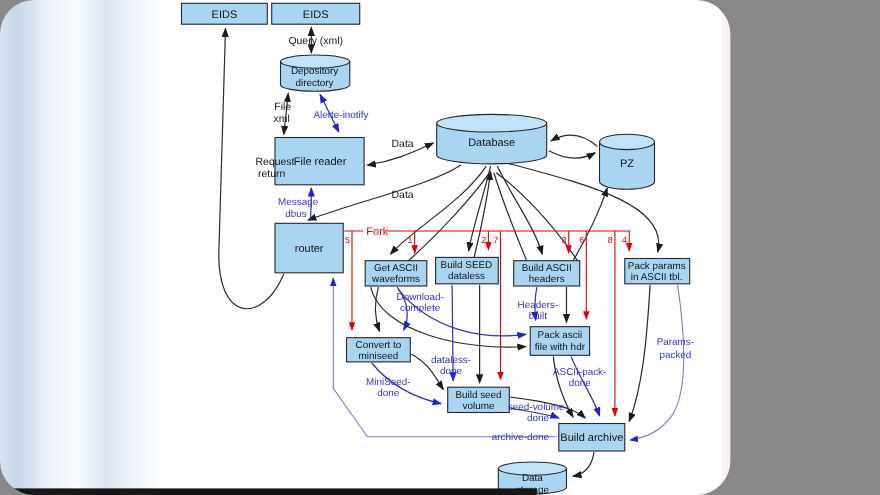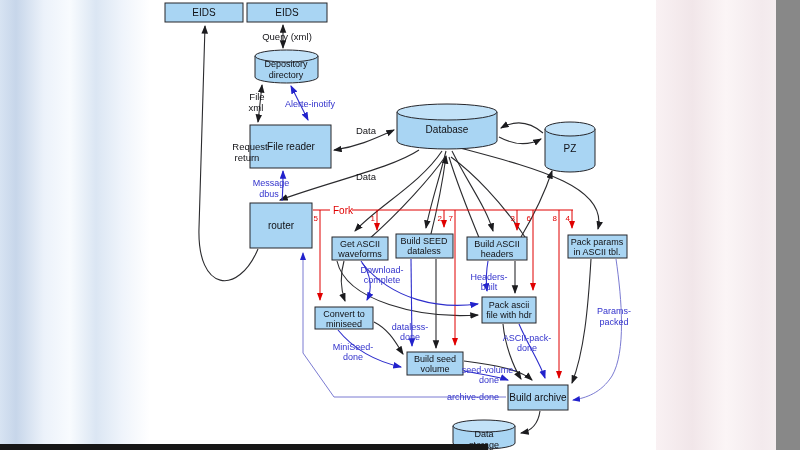--- a/index.html
+++ b/index.html
@@ -1,22 +1,23 @@
 <!DOCTYPE html>
 <html><head>
 <meta charset="utf-8">
 <style>
   html,body{margin:0;padding:0;background:#888;}
   #stage{
-    position:relative;width:776px;height:450px;overflow:hidden;
+    position:relative;width:664px;height:450px;overflow:hidden;
     font-family:"Liberation Sans",sans-serif;
     background:linear-gradient(90deg,
       #d7e3f2 0px,#c7d6ea 16px,#ecf2fa 44px,#f8fbfe 70px,#dbe6f3 96px,#eff4fb 122px,#ffffff 150px,
       #ffffff 656px,
       #f9f1f3 656px,#f1e6e9 692px,#fbf5f6 726px,#f3eaed 762px,#faf4f5 800px);
+    border-radius:31px;
   }
   #bottom-bar{position:absolute;left:0;top:444px;width:488px;height:6px;background:#161616;}
   svg{position:absolute;left:0;top:0;}
   .node rect{fill:#a9d5f3;stroke:#26262b;stroke-width:1;}
   .cyl{fill:#a9d5f3;stroke:#26262b;stroke-width:1;}
   .cyl-top{fill:#c2e2f8;stroke:#26262b;stroke-width:1;}
   text{font-family:"Liberation Sans",sans-serif;fill:#101014;}
   .nt{font-size:10px;text-anchor:middle;}
   .nt2{font-size:9px;text-anchor:middle;}
   .el{font-size:9.5px;text-anchor:middle;fill:#141418;}

